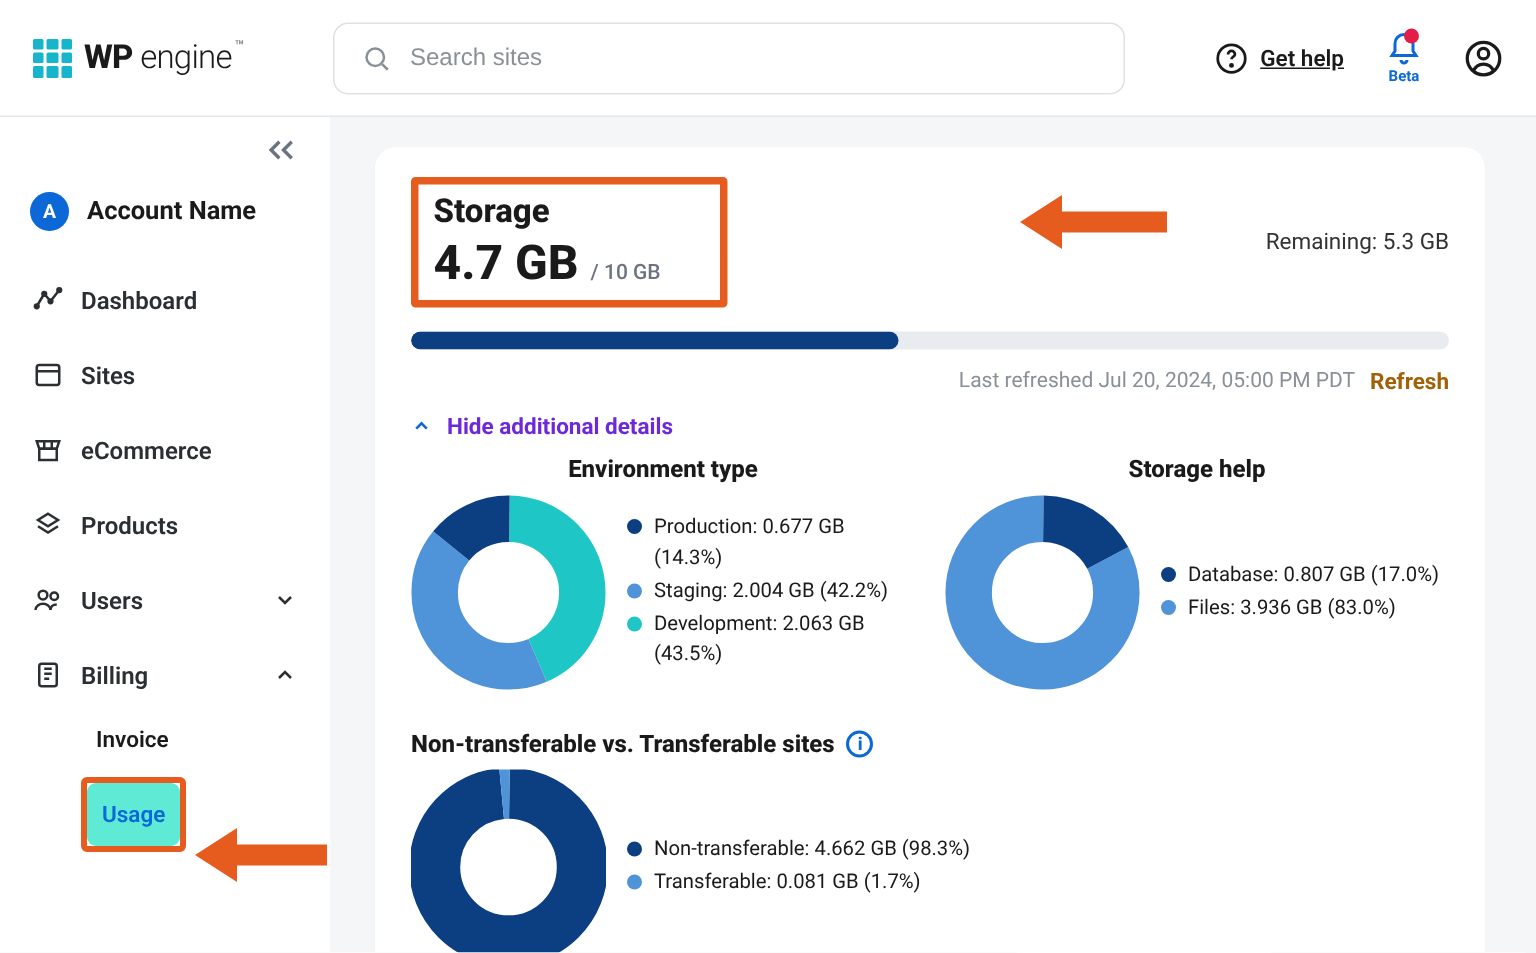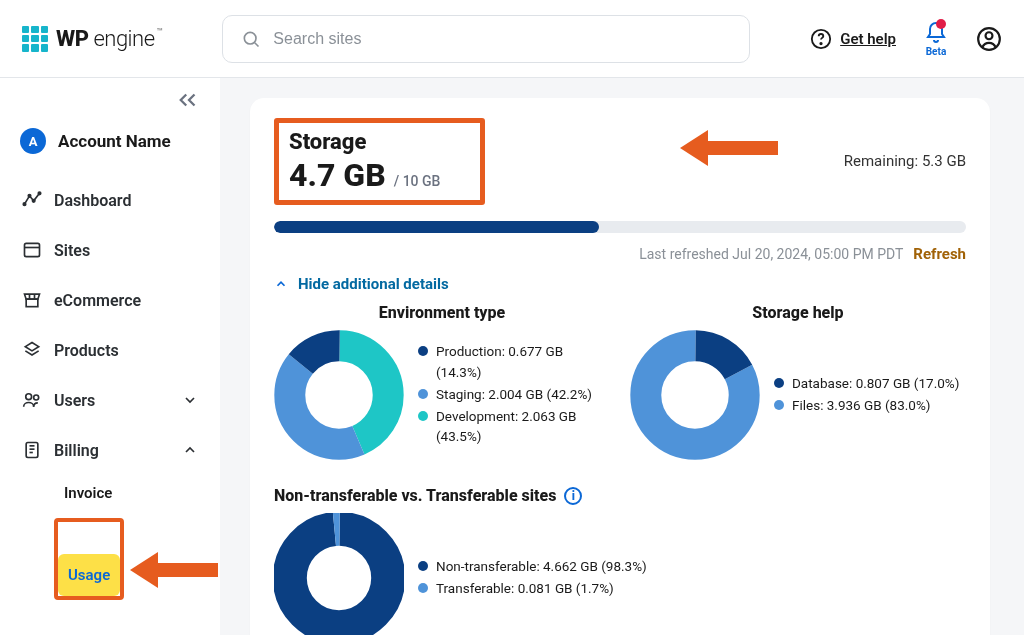--- a/index.html
+++ b/index.html
@@ -27,41 +27,41 @@
   
   .layout { display: flex; height: calc(635px - 78px); }
   .sidebar { width: 220px; background: #fff; padding: 14px 10px 0 10px; display: flex; flex-direction: column; gap: 2px; }
   .collapse { display: flex; justify-content: flex-end; padding: 0 10px 8px 0; color: #6b7280; font-size: 18px; letter-spacing: -4px; cursor: pointer;}
   .account { display: flex; align-items: center; gap: 12px; padding: 10px 10px 20px 10px; font-weight: 700; font-size: 17px; }
   .acct-avatar { width: 26px; height: 26px; background: #0b68d6; color:#fff; border-radius: 50%; display:flex; align-items:center; justify-content:center; font-size:13px; font-weight:700;}
   .nav-item { display: flex; align-items: center; gap: 12px; padding: 14px 12px; font-size: 16px; font-weight: 600; color: #2b2f33; border-radius: 6px; cursor: pointer; }
   .nav-item .chev { margin-left: auto; }
   .nav-sub { padding-left: 44px; display: flex; flex-direction: column; gap: 4px; margin-top: -4px;}
   .nav-sub-item { padding: 12px 10px; font-size: 15px; font-weight: 600; cursor:pointer; border-radius:6px;}
-  .nav-sub-item.active { color: #0b68d6; background:#fde047;margin-top:32px;}
+  .nav-sub-item.active { color: #0b68d6; background:#5eead4;}
   .usage-highlight { border: 4px solid #e65c1f; border-radius: 4px; display:inline-block; }
   
   .content { flex: 1; padding: 20px 0 0 30px; overflow: hidden; }
   .card { background: #fff; border-radius: 14px; padding: 20px 24px; width: 740px; box-shadow: 0 1px 2px rgba(0,0,0,0.04); position: relative;}
   
   .storage-header { display: flex; align-items: flex-start; }
   .storage-box { border: 5px solid #e65c1f; padding: 6px 40px 6px 10px; border-radius: 3px; }
   .storage-title { font-size: 22px; font-weight: 800; }
   .storage-val { font-size: 32px; font-weight: 800; display: inline-block; margin-top: 2px;}
   .storage-limit { font-size: 14px; color: #6b7280; font-weight: 500; margin-left: 4px;}
   .remaining { margin-left: auto; font-size: 15px; color: #333; margin-top: 34px;}
   
   .progress { height: 12px; background: #e8ebef; border-radius: 8px; margin: 16px 0 12px 0; overflow: hidden; }
   .progress-fill { height: 100%; background: #0b3f82; border-radius: 8px; }
   
   .refresh-row { display: flex; justify-content: flex-end; align-items: center; gap: 10px; font-size: 14px; }
   .refresh-row .ts { color: #8a9097; }
   .refresh-row .link { color: #a16207; font-weight: 700; cursor: pointer; font-size: 15px;}
   
-  .toggle-details { display: flex; align-items: center; gap: 10px; color: #0369a1; font-weight: 700; font-size: 15px; margin-top: 12px; cursor: pointer;}
+  .toggle-details { display: flex; align-items: center; gap: 10px; color: #6d28d9; font-weight: 700; font-size: 15px; margin-top: 12px; cursor: pointer;}
   
   .charts-row { display: flex; gap: 20px; margin-top: 10px;}
   .chart-col { flex: 1; }
   .chart-title { text-align: center; font-weight: 800; font-size: 16px; margin-bottom: 8px;}
   .chart-body { display: flex; align-items: center; gap: 14px; }
   .donut { width: 130px; height: 130px; flex-shrink: 0; }
   .legend { font-size: 13.5px; line-height: 1.5; }
   .legend-item { display: flex; align-items: flex-start; gap: 8px; margin-bottom: 2px;}
   .dot { width: 10px; height: 10px; border-radius: 50%; margin-top: 5px; flex-shrink:0;}
   

